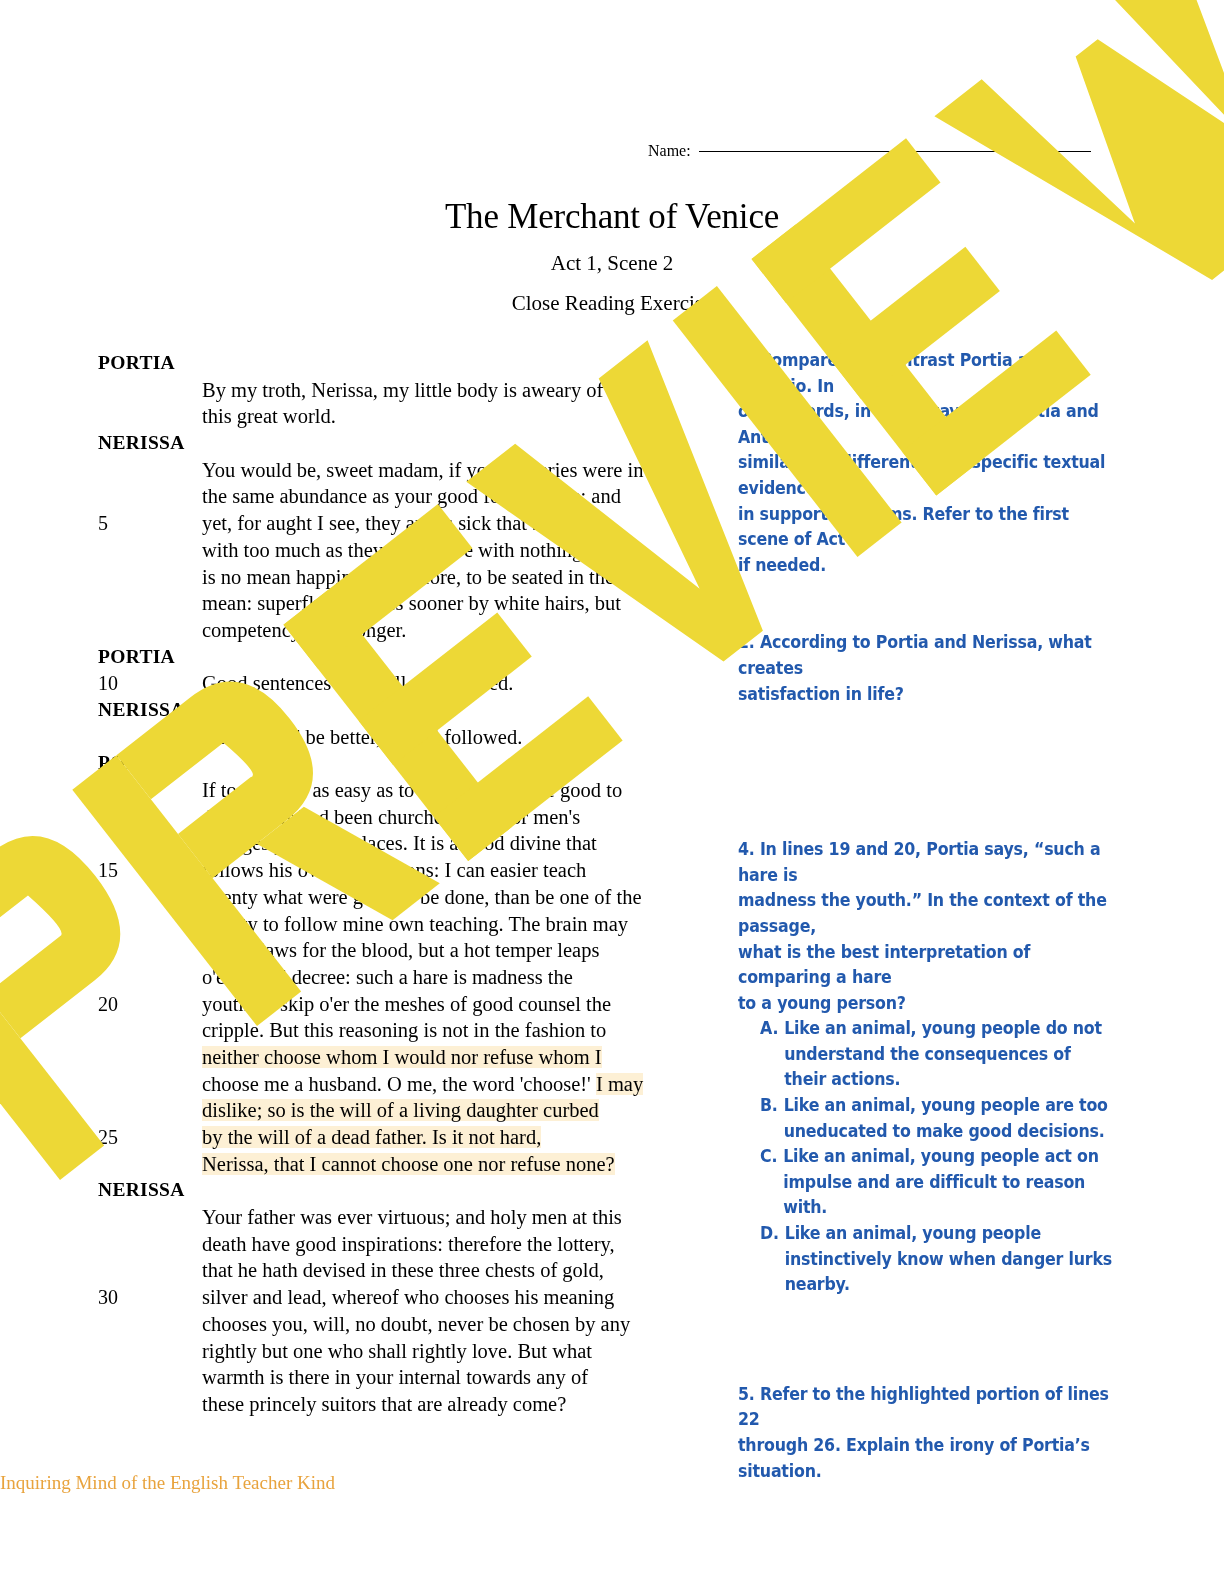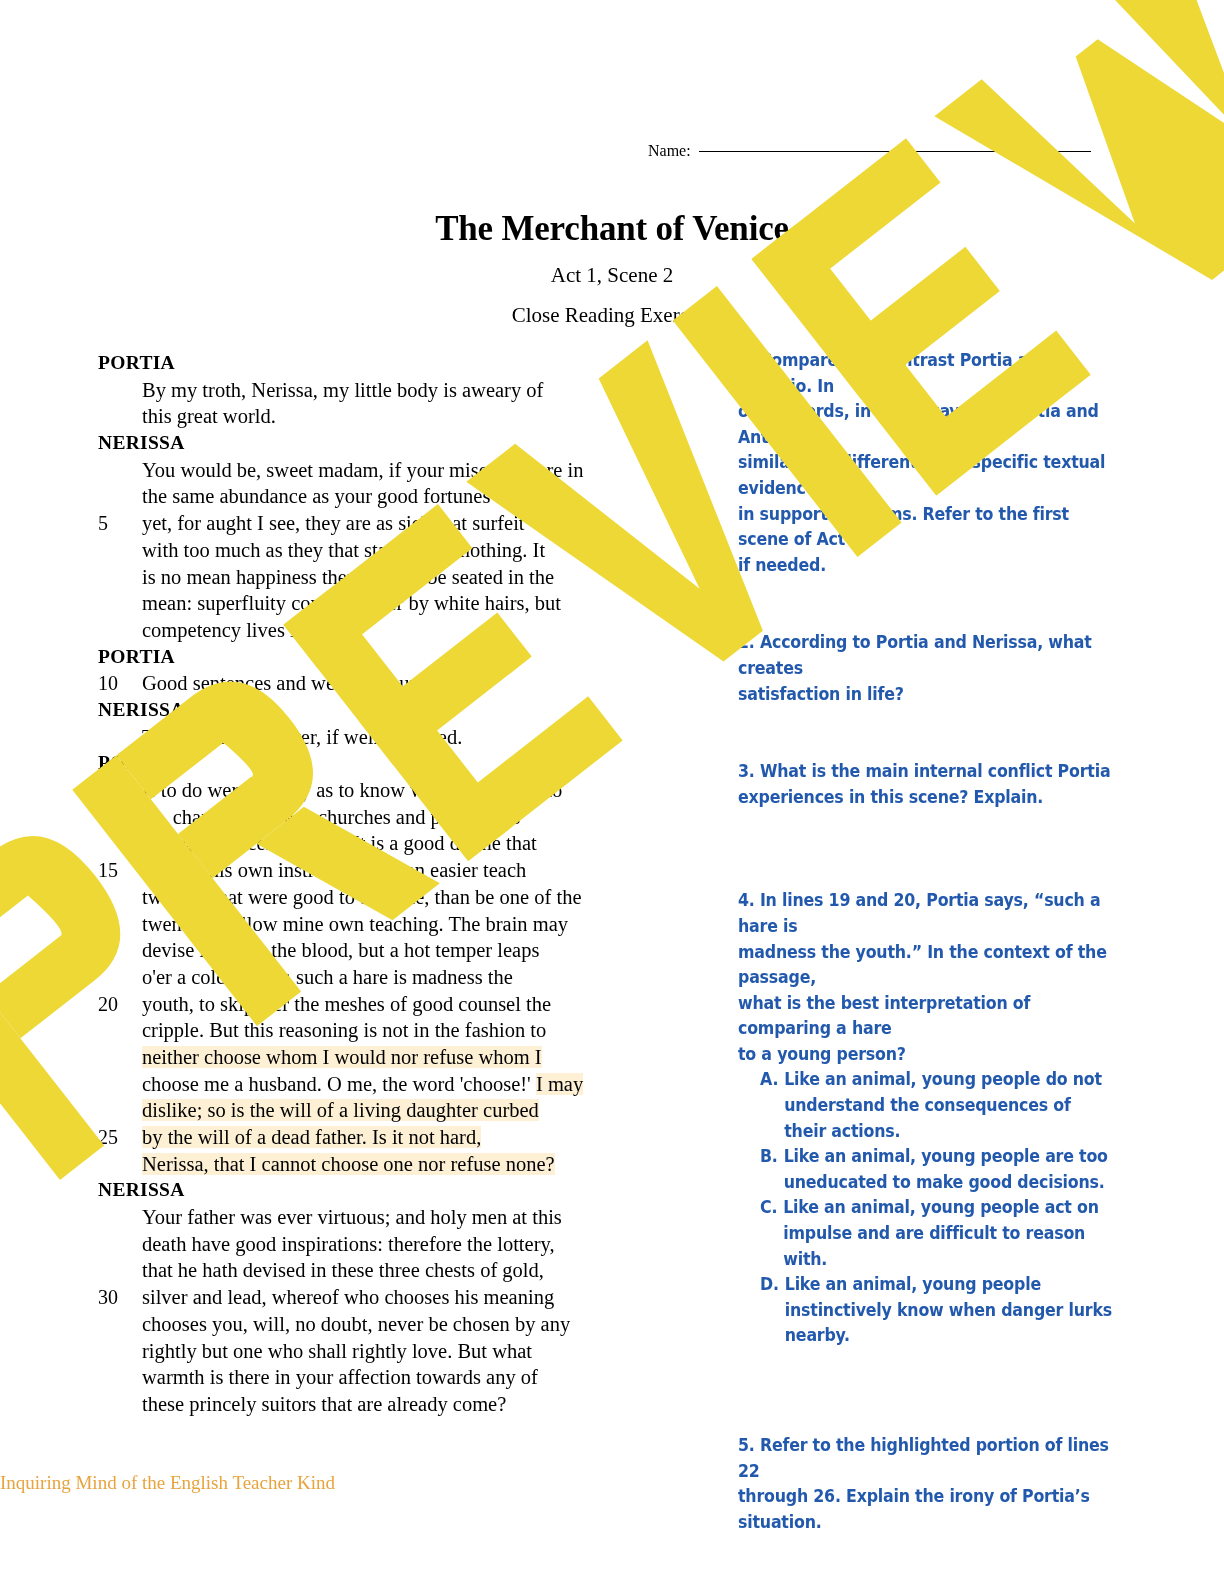--- a/index.html
+++ b/index.html
@@ -43,24 +43,24 @@
   
   .title-block {
     position: absolute;
     left: 0;
     right: 0;
     top: 198px;
     text-align: center;
   }
   .doc-title {
     font-size: 35px;
-    font-weight: bold;
+    font-weight: normal;
     letter-spacing: -0.2px;
     line-height: 1.1;
-    margin: 12px;
+    margin: 0;
   }
   .doc-subtitle {
     font-size: 21px;
     margin: 12px 0 12px 0;
     line-height: 1.35;
   }
   .doc-subtitle2 {
     font-size: 21px;
     margin: 3px 0 0 0;
     line-height: 1.35;
@@ -88,21 +88,21 @@
   }
   .lineno {
     position: absolute;
     left: 0;
     top: 0;
     width: 60px;
     font-size: 20px;
   }
   .verse-text {
     display: inline-block;
-    margin-left: 44px;
+    margin-left: 104px;
   }
   .hl {
     background: #fdf0d5;
     box-decoration-break: clone;
     -webkit-box-decoration-break: clone;
   }
 
   
   .questions {
     position: absolute;
@@ -201,21 +201,21 @@
       <div class="verse-line"><span class="verse-text"><span class="hl">dislike; so is the will of a living daughter curbed</span></span></div>
       <div class="verse-line"><span class="lineno">25</span><span class="verse-text"><span class="hl">by the will of a dead father. Is it not hard,</span></span></div>
       <div class="verse-line"><span class="verse-text"><span class="hl">Nerissa, that I cannot choose one nor refuse none?</span></span></div>
       <div class="speaker">NERISSA</div>
       <div class="verse-line"><span class="verse-text">Your father was ever virtuous; and holy men at this</span></div>
       <div class="verse-line"><span class="verse-text">death have good inspirations: therefore the lottery,</span></div>
       <div class="verse-line"><span class="verse-text">that he hath devised in these three chests of gold,</span></div>
       <div class="verse-line"><span class="lineno">30</span><span class="verse-text">silver and lead, whereof who chooses his meaning</span></div>
       <div class="verse-line"><span class="verse-text">chooses you, will, no doubt, never be chosen by any</span></div>
       <div class="verse-line"><span class="verse-text">rightly but one who shall rightly love. But what</span></div>
-      <div class="verse-line"><span class="verse-text">warmth is there in your affection towards any of</span></div>
+      <div class="verse-line"><span class="verse-text">warmth is there in your internal towards any of</span></div>
       <div class="verse-line"><span class="verse-text">these princely suitors that are already come?</span></div>
     </div>
 
   <div class="questions">
 
     <div class="q">
       <div>1. Compare and contrast Portia and Antonio.  In</div>
       <div>other words, in what ways are Portia and Antonio</div>
       <div><span>similar </span><em>and</em><span> different?  Cite specific textual evidence</span></div>
       <div>in support of claims. Refer to the first scene of Act 1</div>
@@ -224,24 +224,20 @@
 
     <div class="q-gap-lg"></div>
 
     <div class="q">
       <div>2. According to Portia and Nerissa, what creates</div>
       <div>satisfaction in life?</div>
     </div>
 
     <div class="q-gap-lg"></div>
 
-    <div class="q">
-      <div>3. What is the main internal conflict Portia</div>
-      <div>experiences in this scene?  Explain.</div>
-    </div>
 
     <div style="height:78px"></div>
 
     <div class="q">
       <div>4. In lines 19 and 20, Portia says, “such a hare is</div>
       <div>madness the youth.”  In the context of the passage,</div>
       <div>what is the best interpretation of comparing a hare</div>
       <div>to a young person?</div>
     </div>
 

